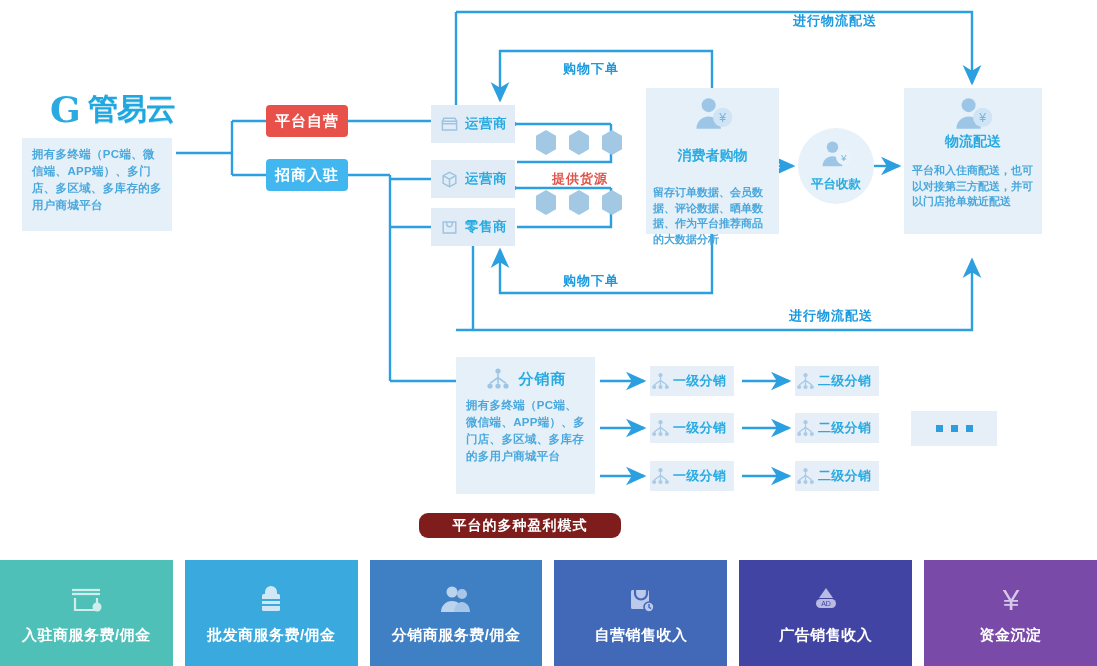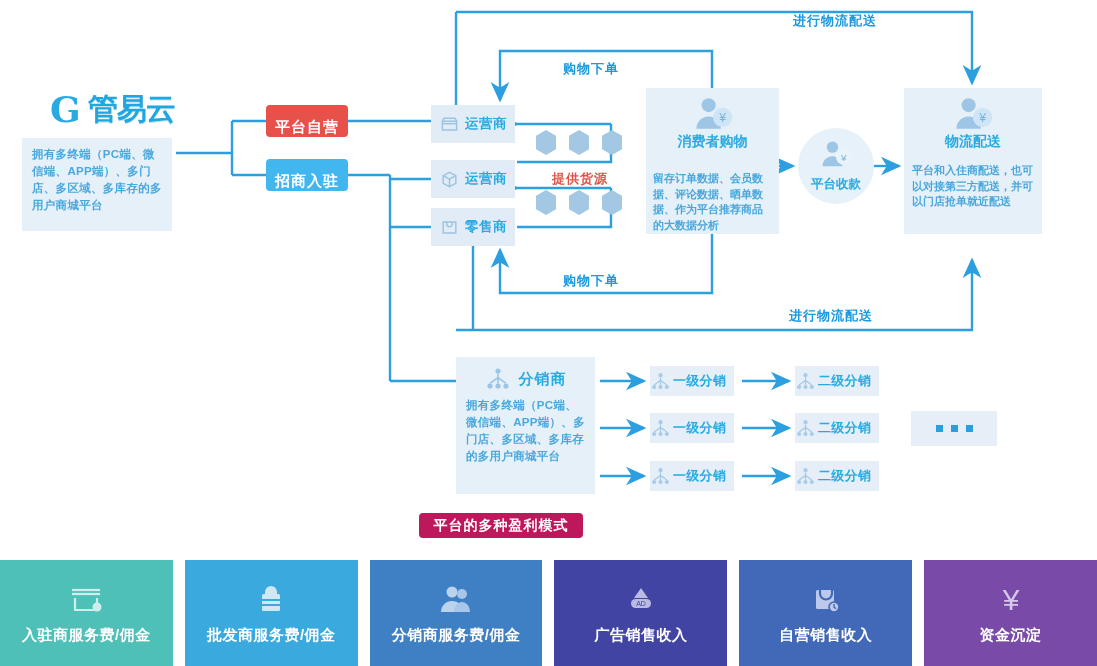--- a/index.html
+++ b/index.html
@@ -32,21 +32,21 @@
   
   .card { position:absolute; background:#e6f0f8; }
   .card .c-title { color:#29abe2; font-weight:bold; text-align:center; }
   .card .c-body  { color:#4aa8dd; font-weight:bold; }
 
   .intro-card { left:22px; top:138px; width:150px; height:93px; padding:8px 10px; }
   .intro-card .c-body { font-size:11.5px; line-height:17px; letter-spacing:.3px; }
 
   
   .pill { position:absolute; border-radius:4px; color:#fff; font-size:15px; font-weight:bold;
-          display:flex; align-items:flex-end; justify-content:center; letter-spacing:1px; }
+          display:flex; align-items:center; justify-content:center; letter-spacing:1px; }
   .pill-self   { left:266px; top:105px; width:82px; height:32px; background:#e8504a; }
   .pill-invite { left:266px; top:159px; width:82px; height:32px; background:#41b6ef; }
 
   
   .mbox { position:absolute; width:84px; height:38px; background:#e2ecf6;
           display:flex; align-items:center; gap:6px; padding-left:9px; }
   .mbox .mlabel { color:#29abe2; font-size:13.5px; font-weight:bold; letter-spacing:.5px; }
   .mbox .micon { width:19px; height:19px; flex:0 0 19px; color:#a8c9e4; }
   .mbox-1 { left:431px; top:105px; }
   .mbox-2 { left:431px; top:160px; }
@@ -63,21 +63,21 @@
   .fl-blue { color:#1b9ae0; }
   .fl-red  { color:#e05348; }
   .fl-order-top  { left:563px; top:60px; }
   .fl-order-bot  { left:563px; top:272px; }
   .fl-supply     { left:552px; top:170px; }
   .fl-logi-top   { left:793px; top:12px; }
   .fl-logi-bot   { left:789px; top:307px; }
 
   
   .consumer-card { left:646px; top:88px; width:133px; height:146px; padding:7px 7px 0 7px; }
-  .consumer-card .c-title { font-size:14px; margin-top:2px; }
+  .consumer-card .c-title { font-size:14px; margin-top:16px; }
   .consumer-card .c-body { font-size:11px; line-height:15.5px; margin-top:20px; text-align:left; }
 
   
   .circle-pay { position:absolute; left:798px; top:128px; width:76px; height:76px;
                 border-radius:50%; background:#e7f1f9; display:flex; flex-direction:column;
                 align-items:center; justify-content:center; }
   .circle-pay .c-title { font-size:12.5px; color:#29abe2; font-weight:bold; margin-top:8px; }
 
   
   .logistics-card { left:904px; top:88px; width:138px; height:146px; padding:7px 8px 0 8px; }
@@ -102,22 +102,22 @@
   .c-l1-2 { left:650px; top:413px; }
   .c-l1-3 { left:650px; top:461px; }
   .c-l2-1 { left:795px; top:366px; }
   .c-l2-2 { left:795px; top:413px; }
   .c-l2-3 { left:795px; top:461px; }
   .ellipsis-box { position:absolute; left:911px; top:411px; width:86px; height:35px;
                   background:#e6eff8; display:flex; align-items:center; justify-content:center; gap:8px; }
   .ellipsis-box i { width:7px; height:7px; background:#2c9ee0; display:block; }
 
   
-  .banner { position:absolute; left:419px; top:513px; width:164px; height:25px;
-            background:#be185d; border-radius:4px; color:#fff; font-size:14px; font-weight:bold;
+  .banner { position:absolute; left:419px; top:513px; width:202px; height:25px;
+            background:#7f1d1d; border-radius:9px; color:#fff; font-size:14px; font-weight:bold;
             display:flex; align-items:center; justify-content:center; letter-spacing:1px; }
 
   
   .tiles { position:absolute; left:0; top:560px; width:1097px; height:106px; display:flex; gap:12px; }
   .tile { flex:1 1 0; display:flex; flex-direction:column; align-items:center; justify-content:center; gap:10px; }
   .tile .t-label { color:#fff; font-size:15px; font-weight:bold; letter-spacing:.5px; }
   .tile .t-icon { width:38px; height:34px; }
 </style>
 </head>
 <body>
@@ -397,39 +397,39 @@
     <div class="tile" style="background:#3f7fc4">
       <svg class="t-icon" viewBox="0 0 38 34">
         <circle cx="15" cy="10" r="5.5" fill="#bcd3ee"></circle>
         <path d="M4 30c0-6.3 4.9-11 11-11s11 4.7 11 11z" fill="#bcd3ee"></path>
         <circle cx="25" cy="12" r="5" fill="#a8c6e8"></circle>
         <path d="M17 30c0-5.7 3.8-10 8-10s8 4.3 8 10z" fill="#a8c6e8"></path>
       </svg>
       <div class="t-label">分销商服务费/佣金</div>
     </div>
 
-    <div class="tile" style="background:#4244a3">
-      <svg class="t-icon" viewBox="0 0 38 34">
-        <path d="M19 6l7 10H12z" fill="#b9bbe2"></path>
-        <rect x="9" y="17" width="20" height="9" rx="4.5" fill="#b9bbe2"></rect>
-        <text x="19" y="24" font-size="7" font-family="'Liberation Sans',sans-serif" fill="#4244a3" text-anchor="middle">AD</text>
-      </svg>
-      <div class="t-label">广告销售收入</div>
-    </div>
-
     <div class="tile" style="background:#4169b8">
       <svg class="t-icon" viewBox="0 0 38 34">
         <rect x="9" y="8" width="18" height="19" rx="1.5" fill="#bcc9ea"></rect>
         <path d="M13 8v3.5a6 6 0 0012 0V8" stroke="#4169b8" stroke-width="2.2" fill="none"></path>
         <circle cx="27" cy="25" r="5" fill="#bcc9ea" stroke="#4169b8" stroke-width="1.6"></circle>
         <path d="M27 22v3.2l2 1.4" stroke="#4169b8" stroke-width="1.4" fill="none"></path>
       </svg>
       <div class="t-label">自营销售收入</div>
     </div>
 
+    <div class="tile" style="background:#4244a3">
+      <svg class="t-icon" viewBox="0 0 38 34">
+        <path d="M19 6l7 10H12z" fill="#b9bbe2"></path>
+        <rect x="9" y="17" width="20" height="9" rx="4.5" fill="#b9bbe2"></rect>
+        <text x="19" y="24" font-size="7" font-family="'Liberation Sans',sans-serif" fill="#4244a3" text-anchor="middle">AD</text>
+      </svg>
+      <div class="t-label">广告销售收入</div>
+    </div>
+
     <div class="tile" style="background:#7a4aa8">
       <svg class="t-icon" viewBox="0 0 38 34">
         <text x="19" y="28" font-size="30" font-family="'Liberation Sans',sans-serif" fill="#d6c8ea" text-anchor="middle">¥</text>
       </svg>
       <div class="t-label">资金沉淀</div>
     </div>
 
   </div>
 
 </div>

